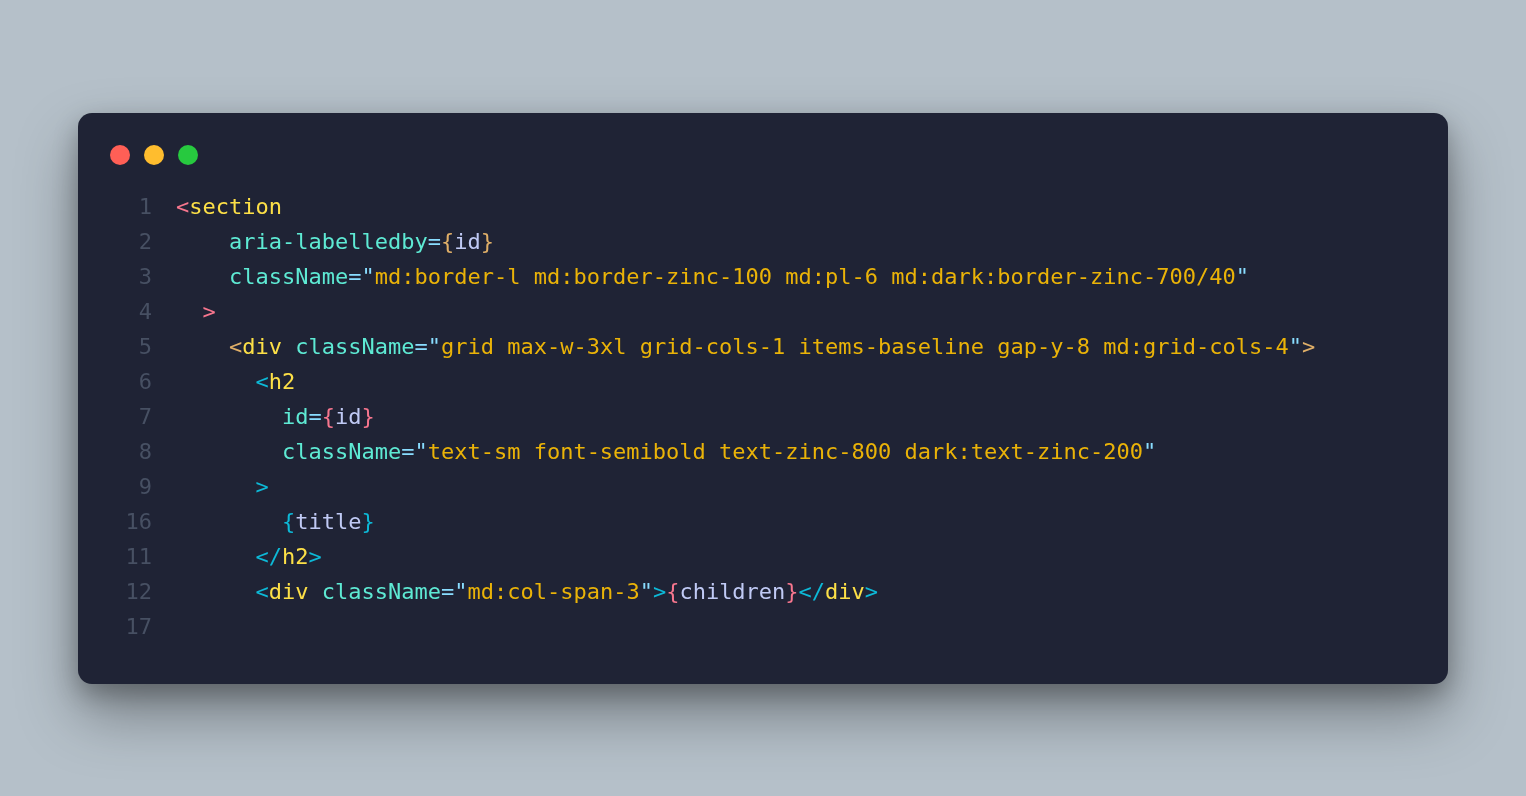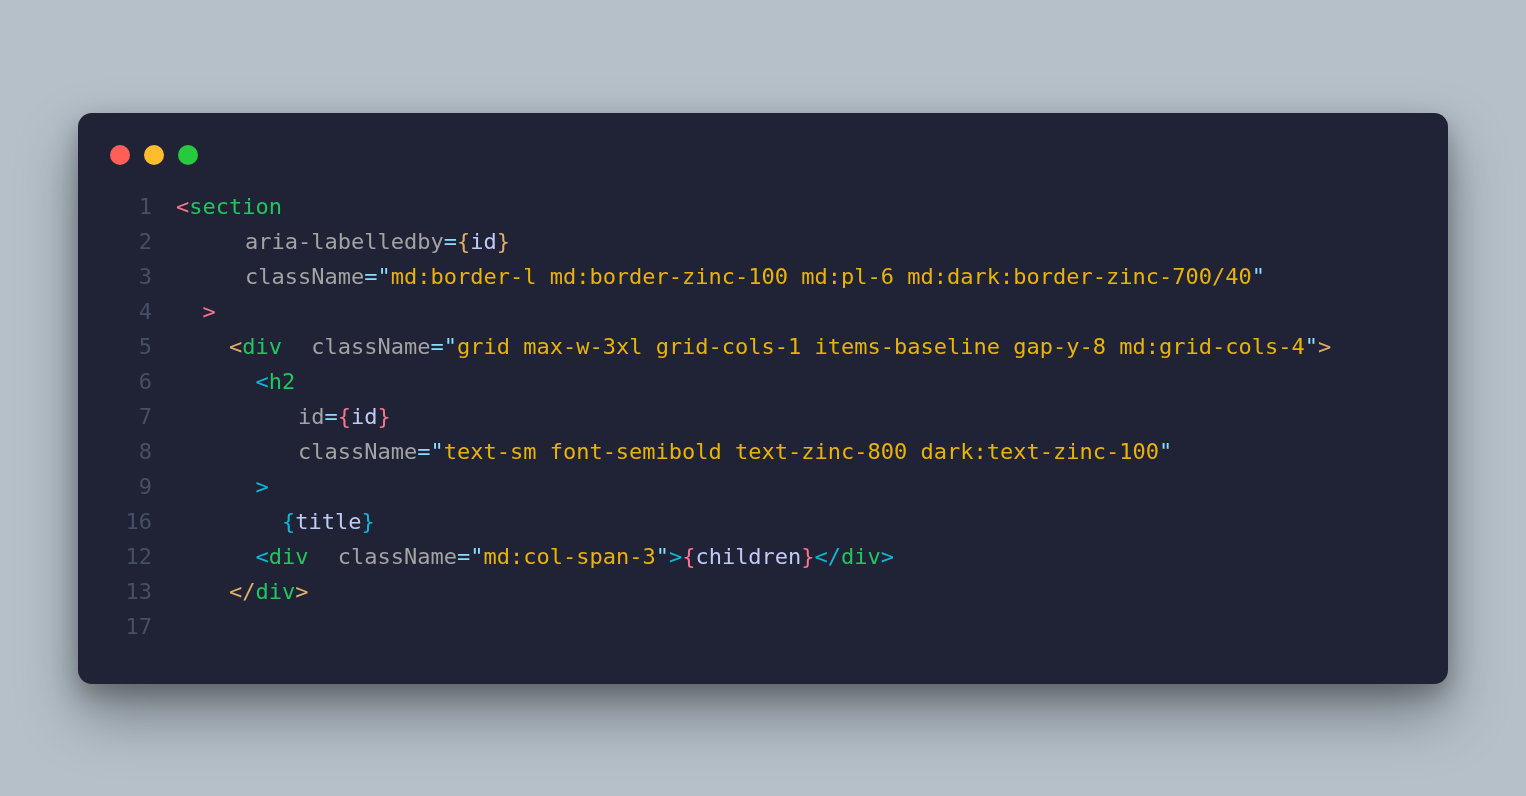--- a/index.html
+++ b/index.html
@@ -49,22 +49,22 @@
     color: #475063;
     user-select: none;
     flex-shrink: 0;
     margin-right: 24px;
   }
   .code { color: #c0caf5; }
   .punct { color: #89ddff; }
   .bracket-pink { color: #f7768e; }
   .bracket-yellow { color: #e0af68; }
   .bracket-teal { color: #0db9d7; }
-  .tag { color: #22c55e; }
-  .attr { color: #a3a3a3; margin-left: 16px; }
+  .tag { color: #fde047; }
+  .attr { color: #5eead4; }
   .operator { color: #89ddff; }
   .string { color: #eab308; }
   .plain { color: #c0caf5; }
   .expr { color: #c0caf5; }
 </style>
 </head>
 <body>
 
 <div class="window">
   <div class="titlebar">
@@ -73,20 +73,20 @@
     <div class="dot green"></div>
   </div>
   <div class="code-area" id="code-area">
       <div class="line"><span class="lineno">1</span><span class="code"><span class="bracket-pink">&lt;</span><span class="tag">section</span></span></div>
       <div class="line"><span class="lineno">2</span><span class="code"><span class="plain">    </span><span class="attr">aria-labelledby</span><span class="operator">=</span><span class="bracket-yellow">{</span><span class="expr">id</span><span class="bracket-yellow">}</span></span></div>
       <div class="line"><span class="lineno">3</span><span class="code"><span class="plain">    </span><span class="attr">className</span><span class="operator">=</span><span class="punct">"</span><span class="string">md:border-l md:border-zinc-100 md:pl-6 md:dark:border-zinc-700/40</span><span class="punct">"</span></span></div>
       <div class="line"><span class="lineno">4</span><span class="code"><span class="plain">  </span><span class="bracket-pink">&gt;</span></span></div>
       <div class="line"><span class="lineno">5</span><span class="code"><span class="plain">    </span><span class="bracket-yellow">&lt;</span><span class="tag">div</span><span class="plain"> </span><span class="attr">className</span><span class="operator">=</span><span class="punct">"</span><span class="string">grid max-w-3xl grid-cols-1 items-baseline gap-y-8 md:grid-cols-4</span><span class="punct">"</span><span class="bracket-yellow">&gt;</span></span></div>
       <div class="line"><span class="lineno">6</span><span class="code"><span class="plain">      </span><span class="bracket-teal">&lt;</span><span class="tag">h2</span></span></div>
       <div class="line"><span class="lineno">7</span><span class="code"><span class="plain">        </span><span class="attr">id</span><span class="operator">=</span><span class="bracket-pink">{</span><span class="expr">id</span><span class="bracket-pink">}</span></span></div>
-      <div class="line"><span class="lineno">8</span><span class="code"><span class="plain">        </span><span class="attr">className</span><span class="operator">=</span><span class="punct">"</span><span class="string">text-sm font-semibold text-zinc-800 dark:text-zinc-100</span><span class="punct">"</span></span></div>
+      <div class="line"><span class="lineno">8</span><span class="code"><span class="plain">        </span><span class="attr">className</span><span class="operator">=</span><span class="punct">"</span><span class="string">text-sm font-semibold text-zinc-800 dark:text-zinc-200</span><span class="punct">"</span></span></div>
       <div class="line"><span class="lineno">9</span><span class="code"><span class="plain">      </span><span class="bracket-teal">&gt;</span></span></div>
       <div class="line"><span class="lineno">16</span><span class="code"><span class="plain">        </span><span class="bracket-teal">{</span><span class="expr">title</span><span class="bracket-teal">}</span></span></div>
+      <div class="line"><span class="lineno">11</span><span class="code"><span class="plain">      </span><span class="bracket-teal">&lt;/</span><span class="tag">h2</span><span class="bracket-teal">&gt;</span></span></div>
       <div class="line"><span class="lineno">12</span><span class="code"><span class="plain">      </span><span class="bracket-teal">&lt;</span><span class="tag">div</span><span class="plain"> </span><span class="attr">className</span><span class="operator">=</span><span class="punct">"</span><span class="string">md:col-span-3</span><span class="punct">"</span><span class="bracket-teal">&gt;</span><span class="bracket-pink">{</span><span class="expr">children</span><span class="bracket-pink">}</span><span class="bracket-teal">&lt;/</span><span class="tag">div</span><span class="bracket-teal">&gt;</span></span></div>
-      <div class="line"><span class="lineno">13</span><span class="code"><span class="plain">    </span><span class="bracket-yellow">&lt;/</span><span class="tag">div</span><span class="bracket-yellow">&gt;</span></span></div>
       <div class="line"><span class="lineno">17</span></div>
     </div>
 </div>
 
 </body></html>

